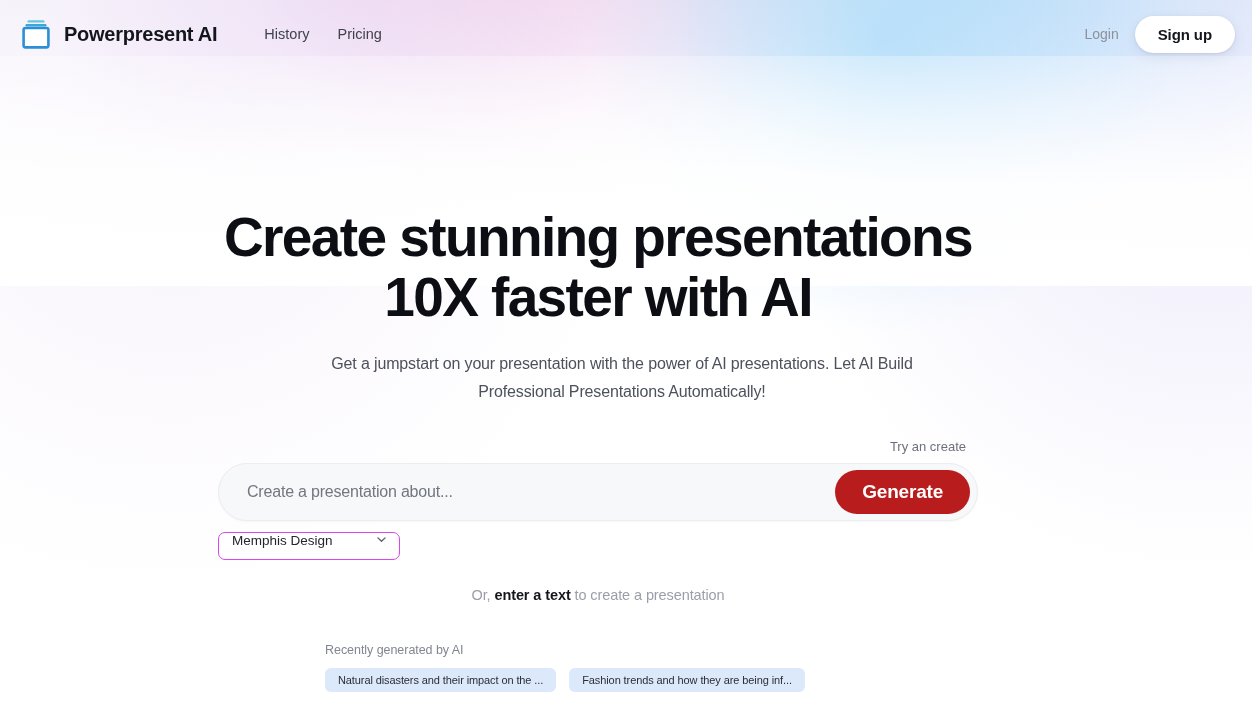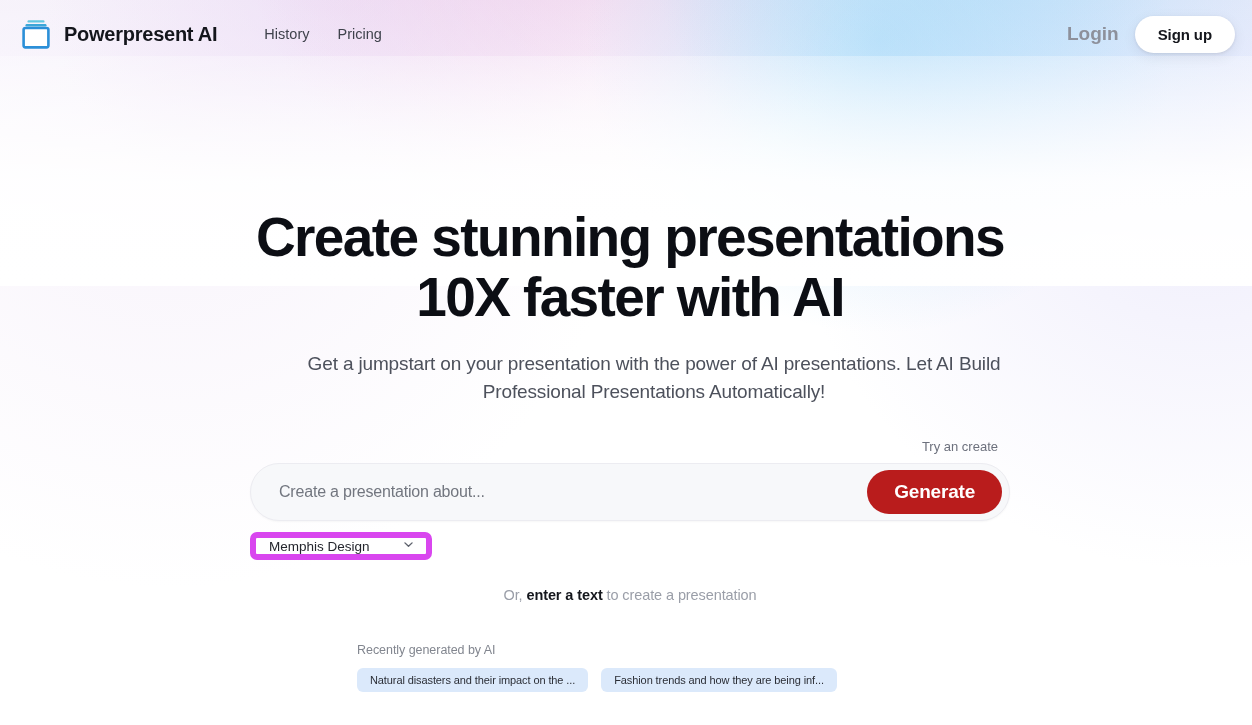--- a/index.html
+++ b/index.html
@@ -90,26 +90,25 @@
 
   .header-right {
     margin-left: auto;
     margin-right: 17px;
     display: flex;
     align-items: center;
     gap: 16px;
   }
 
   .login-link {
-    font-size: 19px;
+    font-size: 14px;
     color: #8d909b;
     text-decoration: none;
     cursor: pointer;
     white-space: nowrap;
-    font-weight: bold;
   }
 
   .signup-btn {
     background: #ffffff;
     border: none;
     border-radius: 999px;
     padding: 10px 23px;
     font-family: inherit;
     font-size: 15px;
     font-weight: bold;
@@ -120,35 +119,34 @@
     white-space: nowrap;
   }
 
   
   #hero {
     position: absolute;
     top: 0; left: 0;
     width: 1196px;
     z-index: 10;
     text-align: center;
-    margin-left: 32px;
   }
 
   .headline {
     margin-top: 207px;
     font-size: 55px;
     line-height: 60px;
     font-weight: bold;
     color: #0c0e14;
     letter-spacing: -1.6px;
   }
 
   .subhead {
     margin-top: 23px;
-    font-size: 19px;
+    font-size: 16px;
     line-height: 28px;
     color: #4d515c;
     letter-spacing: -0.15px;
     padding-left: 48px;
   }
 
   
   .prompt-wrap {
     width: 760px;
     margin: 0 auto;
@@ -208,28 +206,28 @@
     white-space: nowrap;
   }
 
   .style-row {
     margin-top: 11px;
     display: flex;
   }
 
   .style-select {
     display: flex;
-    align-items: flex-end;
+    align-items: flex-start;
     justify-content: space-between;
     gap: 10px;
     min-width: 182px;
     height: 28px;
     padding: 0 11px 0 13px;
     background: #ffffff;
-    border: 6px solid #d946ef;
+    border: 1px solid #d946ef;
     border-radius: 7px;
     font-size: 13.5px;
     color: #24262d;
     cursor: pointer;
     white-space: nowrap;
   }
 
   .chevron-down {
     width: 13px;
     height: 13px;

